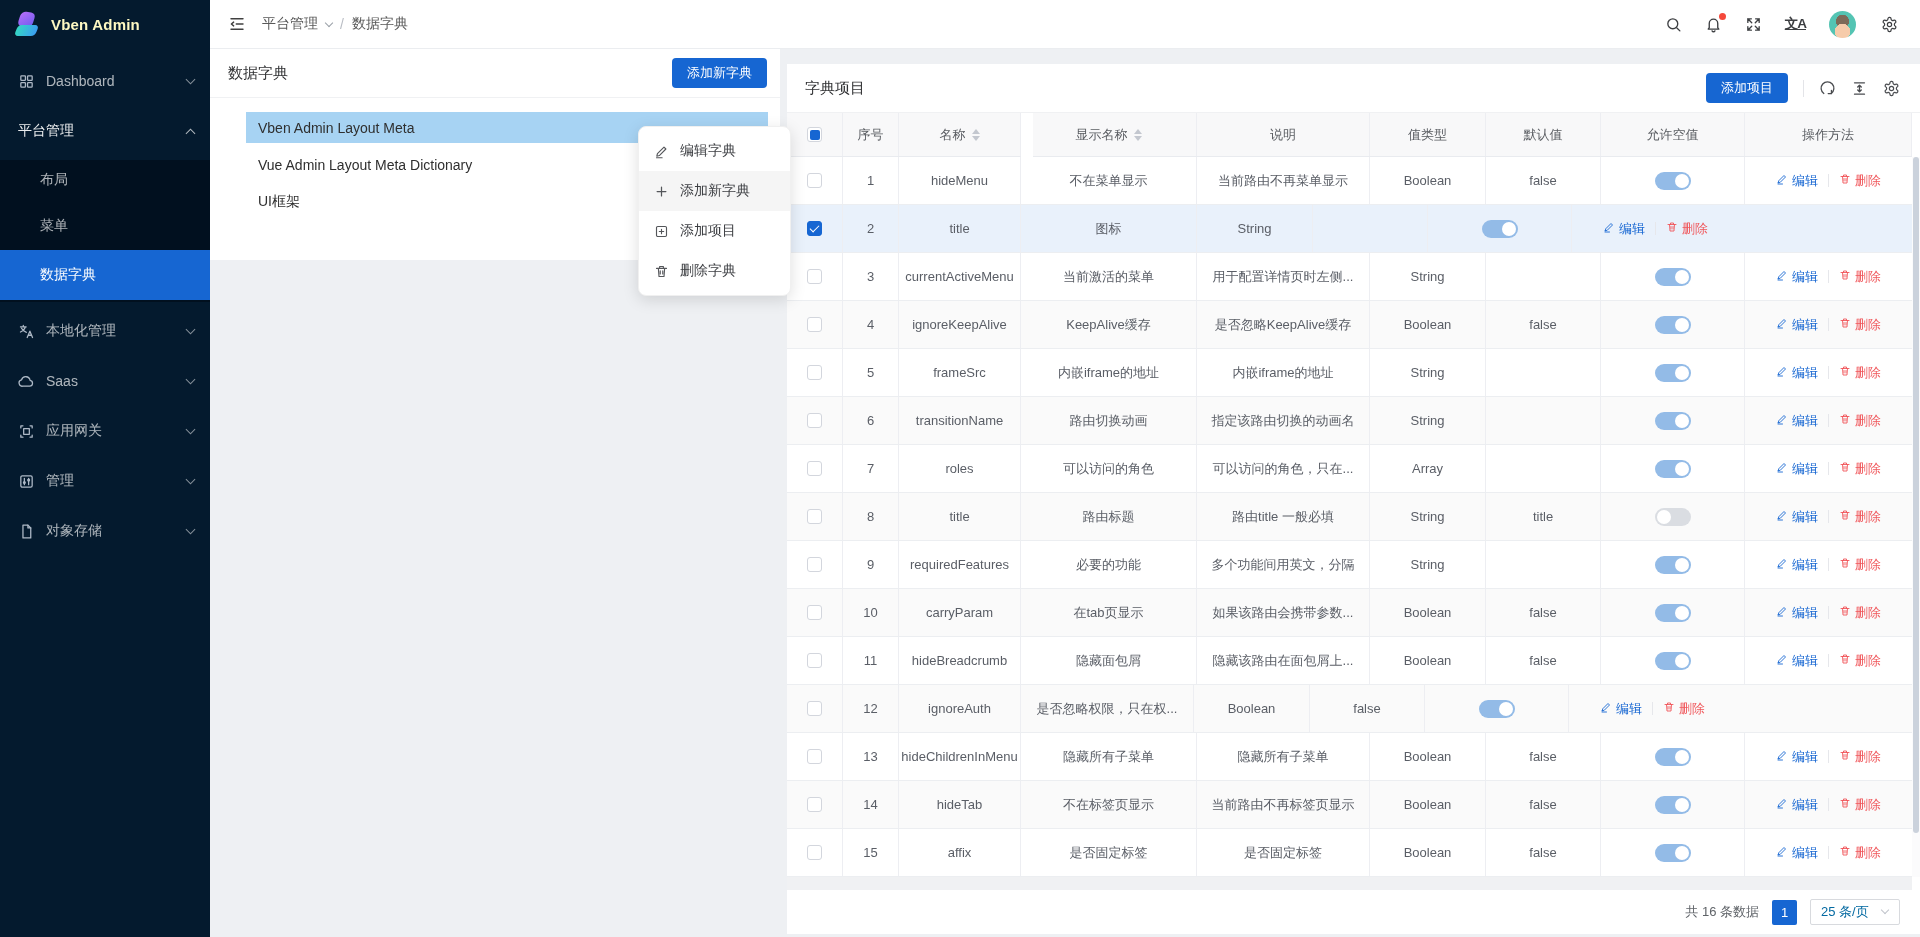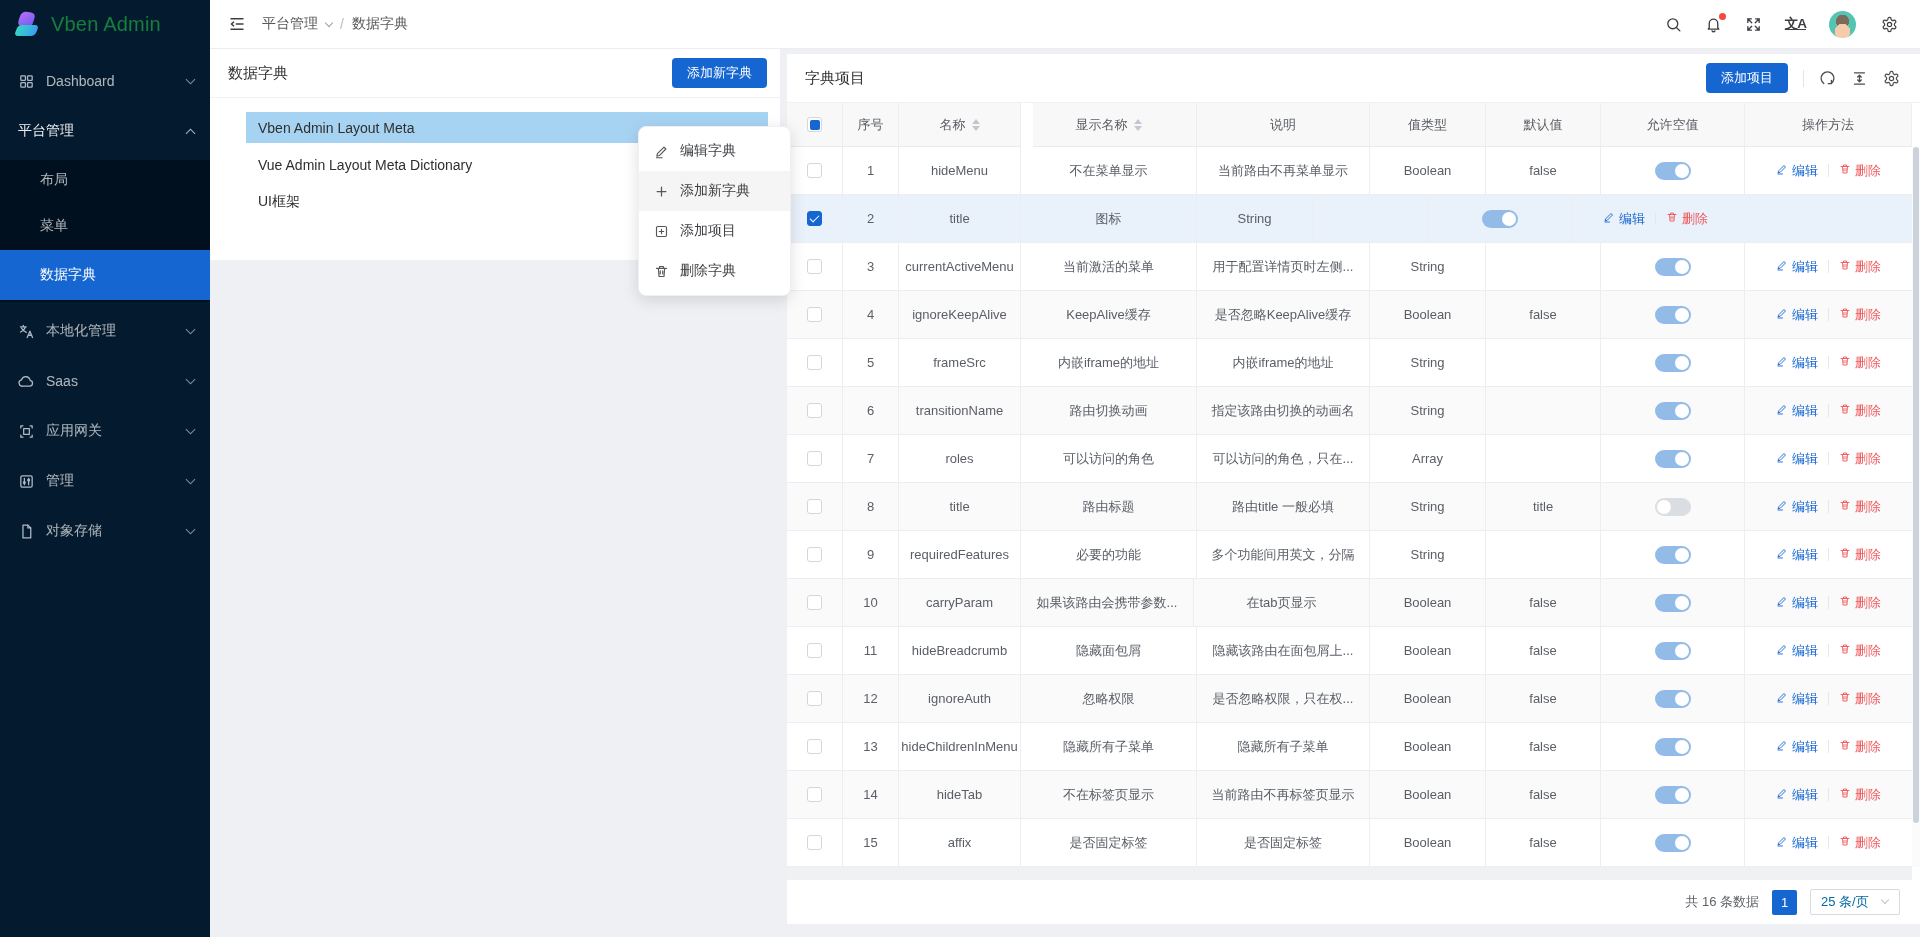--- a/index.html
+++ b/index.html
@@ -11,21 +11,21 @@
   .screen { position:relative; width:1920px; height:937px; background:var(--page-bg); overflow:hidden; }
 
   
   .sidebar { position:absolute; left:0; top:0; width:210px; height:937px; background:var(--sidebar-bg); z-index:20; }
   .logo { height:49px; display:flex; align-items:center; padding-left:14px; gap:10px; }
   .logo-mark { position:relative; width:27px; height:27px; flex:0 0 auto; }
   .logo-mark .p1 { position:absolute; left:5px; top:1px; width:15px; height:15px; border-radius:5px;
      background:linear-gradient(135deg,#b96ef8,#6d5cf0); transform:skewX(-10deg) rotate(8deg); }
   .logo-mark .p2 { position:absolute; left:2px; bottom:2px; width:21px; height:11px; border-radius:4px;
      background:linear-gradient(90deg,#35d6c3,#3b9ef2); transform:skewX(-22deg); }
-  .logo-text { color:#15803d; font-weight:normal; font-size:20px; letter-spacing:.2px; }
+  .logo-text { color:#fef9c3; font-weight:bold; font-size:15px; letter-spacing:.2px; }
   .menu { padding-top:3px; }
   .menu-item { height:42px; margin-top:8px; display:flex; align-items:center; padding:0 16px 0 18px;
      color:rgba(255,255,255,.68); font-size:14px; cursor:pointer; }
   .menu-item .mi-icon { width:18px; height:18px; margin-right:10px; display:flex; align-items:center; color:#aeb9c6; }
   .menu-item .mi-icon svg { width:17px; height:17px; }
   .menu-item .label { flex:1; white-space:nowrap; }
   .menu-item.group { color:rgba(255,255,255,.92); }
   .submenu { background:var(--submenu-bg); margin-top:8px; padding:0 0 2px 0; }
   .submenu .menu-item { margin-top:6px; padding-left:40px; height:40px; }
   .menu-item.selected { background:var(--primary); color:#fff; height:50px; margin-top:4px; }
@@ -51,21 +51,21 @@
   .avatar { width:27px; height:27px; border-radius:50%;
      background: radial-gradient(circle at 50% 76%, #f6cbaa 0 31%, rgba(0,0,0,0) 32%),
                  radial-gradient(circle at 50% 38%, #7d6a58 0 30%, rgba(0,0,0,0) 31%),
                  #54c4b3;
      cursor:pointer; }
   .gear-right { margin-left:2px; }
 
   
   .card { position:absolute; background:#fff; }
   .dict-card { left:210px; top:49px; width:570px; height:211px; }
-  .items-card { left:787px; top:54px; width:1133px; height:870px; }
+  .items-card { left:787px; top:64px; width:1133px; height:870px; }
   .card-head { height:49px; display:flex; align-items:center; justify-content:space-between;
      padding:0 13px 0 18px; border-bottom:1px solid #f0f1f3; }
   .card-title { font-size:15px; color:#303133; }
   .btn-primary { background:var(--primary); color:#fff; border:none; height:30px; padding:0 15px;
      font-size:13px; border-radius:4px; display:flex; align-items:center; cursor:pointer;
      font-family:inherit; white-space:nowrap; }
 
   
   .dict-list { padding:14px 12px 0 36px; }
   .dict-item { height:31px; display:flex; align-items:center; padding:0 12px; margin-bottom:6px;
@@ -678,22 +678,22 @@
                 </span>
               </span>
             </div>
           </div>
           <div class="trow even">
             <div class="cell" style="width:56px">
               <span class="cb"></span>
             </div>
             <div class="cell" style="width:56px">10</div>
             <div class="cell" style="width:122px">carryParam</div>
+            <div class="cell" style="width:176px">在tab页显示</div>
             <div class="cell" style="width:173px">如果该路由会携带参数...</div>
-            <div class="cell" style="width:176px">在tab页显示</div>
             <div class="cell" style="width:116px">Boolean</div>
             <div class="cell" style="width:115px">false</div>
             <div class="cell" style="width:144px">
               <span class="sw"></span>
             </div>
             <div class="cell" style="width:167px">
               <span class="act">
                 <span class="lnk edit">
                   <span><svg viewBox="0 0 24 24" fill="none" stroke="currentColor" stroke-width="1.8" stroke-linecap="round" stroke-linejoin="round">
                       <path d="M4.5 19.5l1-4L16 5l3 3L8.5 18.5l-4 1z"></path>
@@ -742,21 +742,20 @@
                 </span>
               </span>
             </div>
           </div>
           <div class="trow even">
             <div class="cell" style="width:56px">
               <span class="cb"></span>
             </div>
             <div class="cell" style="width:56px">12</div>
             <div class="cell" style="width:122px">ignoreAuth</div>
-            <div class="cell" style="width:176px">忽略权限</div>
             <div class="cell" style="width:173px">是否忽略权限，只在权...</div>
             <div class="cell" style="width:116px">Boolean</div>
             <div class="cell" style="width:115px">false</div>
             <div class="cell" style="width:144px">
               <span class="sw"></span>
             </div>
             <div class="cell" style="width:167px">
               <span class="act">
                 <span class="lnk edit">
                   <span><svg viewBox="0 0 24 24" fill="none" stroke="currentColor" stroke-width="1.8" stroke-linecap="round" stroke-linejoin="round">

